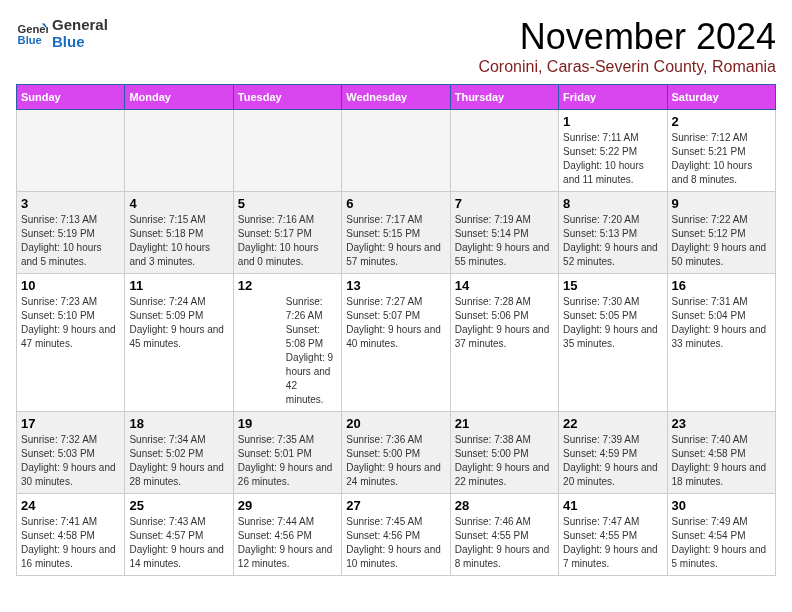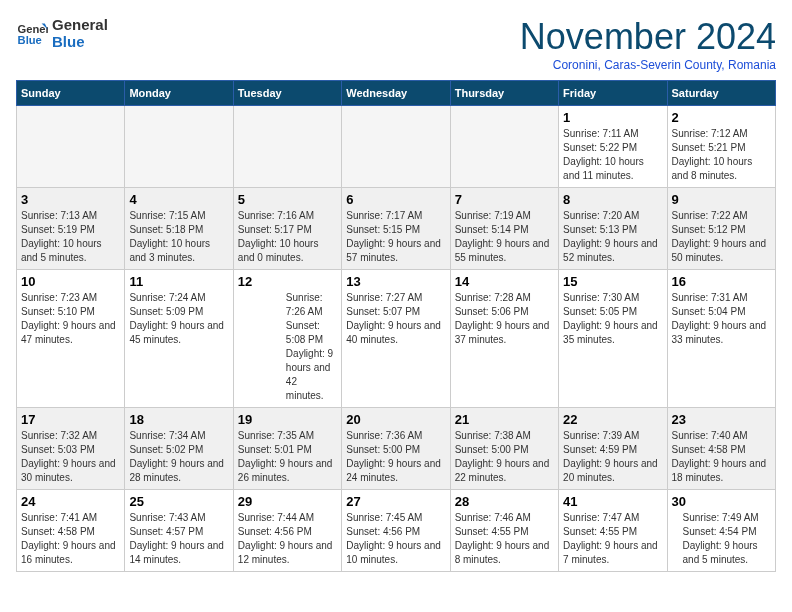--- a/index.html
+++ b/index.html
@@ -24,33 +24,33 @@
     .logo-icon {
       width: 32px;
       height: 32px;
     }
     .title-block {
       text-align: right;
     }
     .month-title {
       font-size: 36px;
       font-weight: normal;
-      color: #0c4a6e;
+      color: #000000;
     }
     .subtitle {
-      font-size: 12px;
-      color: #1d4ed8;
+      font-size: 16px;
+      color: #7f1d1d;
     }
     .calendar {
       width: 100%;
       border-collapse: collapse;
       font-size: 11px;
     }
     .calendar th {
-      background: #0c4a6e;
+      background: #d946ef;
       color: #fff;
       padding: 6px 4px;
       text-align: left;
       font-weight: bold;
       border: 1px solid #2a5ca8;
     }
     .calendar td {
       border: 1px solid #ccc;
       vertical-align: top;
       padding: 4px;
@@ -292,19 +292,19 @@
 Daylight: 9 hours and 8 minutes.</div>
         </td>
         <td>
           <div class="day-num">41</div>
           <div class="day-info" style="white-space: pre-line;">Sunrise: 7:47 AM
 Sunset: 4:55 PM
 Daylight: 9 hours and 7 minutes.</div>
         </td>
         <td>
           <div class="day-num">30</div>
-          <div class="day-info" style="white-space: pre-line; margin-left: 11px;">Sunrise: 7:49 AM
+          <div class="day-info" style="white-space: pre-line;">Sunrise: 7:49 AM
 Sunset: 4:54 PM
 Daylight: 9 hours and 5 minutes.</div>
         </td>
       </tr>
     </tbody>
 </table>
 
 </body></html>

